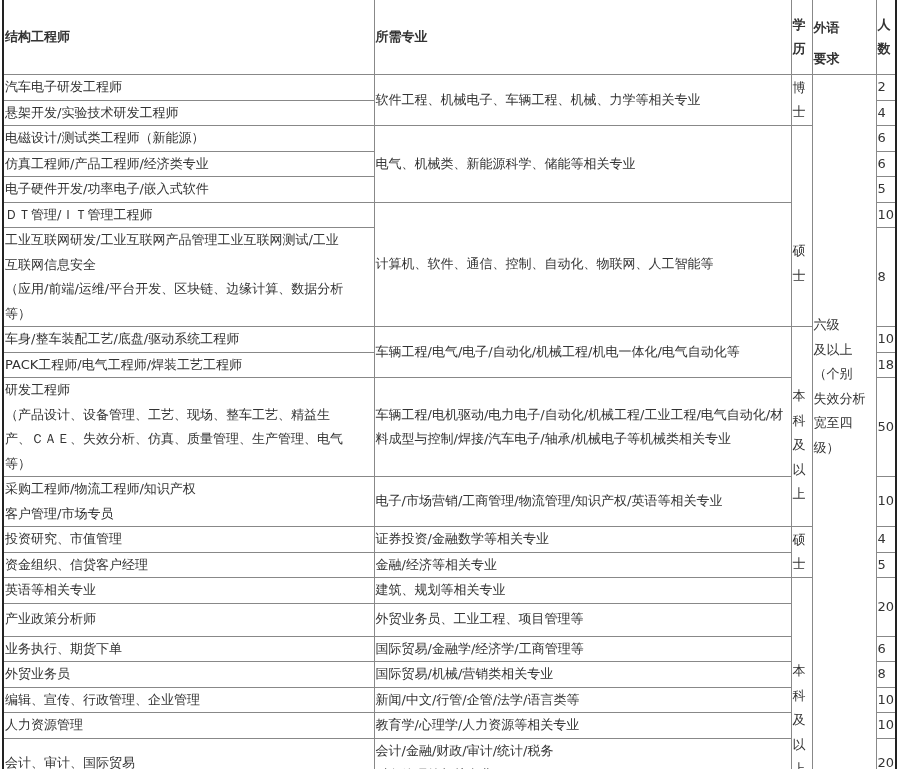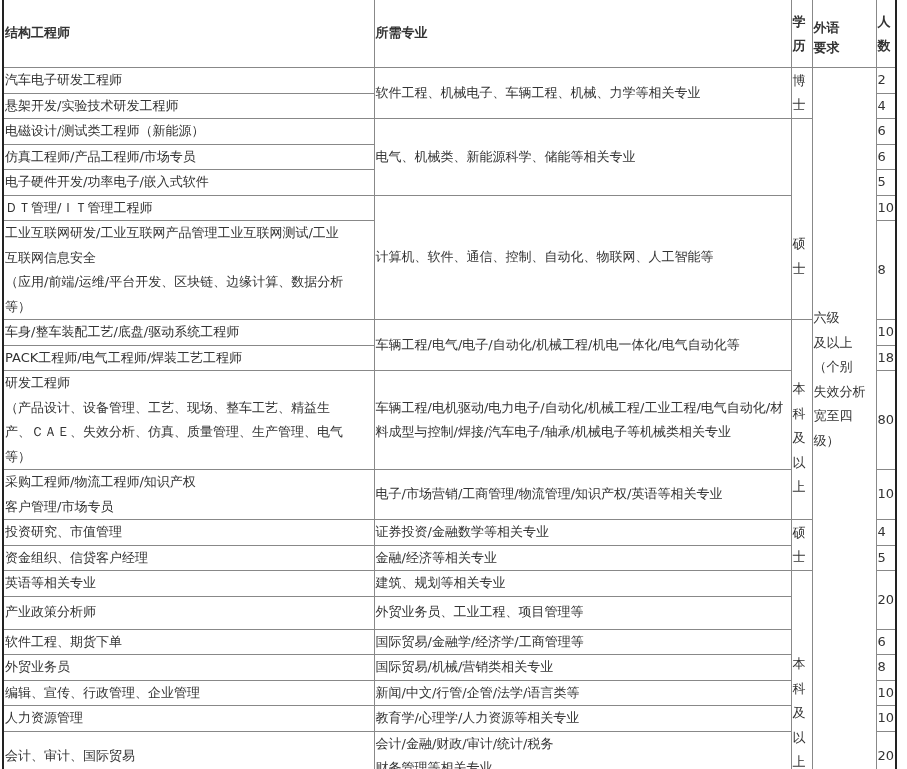--- a/index.html
+++ b/index.html
@@ -36,21 +36,21 @@
     <col style="width:417px">
     <col style="width:21px">
     <col style="width:64px">
     <col style="width:20px">
   </colgroup>
   <tbody>
     <tr class="header">
       <td>结构工程师</td>
       <td>所需专业</td>
       <td style="line-height:24px">学<br>历</td>
-      <td style="line-height:20px;vertical-align:top;padding-top:18px">外语<br>要求</td>
+      <td style="line-height:31px;vertical-align:top;padding-top:12px">外语<br>要求</td>
       <td style="line-height:24px">人<br>数</td>
     </tr>
 
     <tr style="height:25px">
       <td>汽车电子研发工程师</td>
       <td rowspan="2">软件工程、机械电子、车辆工程、机械、力学等相关专业</td>
       <td rowspan="2" class="vtext"><span>博</span><br><span>士</span></td>
       <td rowspan="21" class="lang" style="vertical-align:top;padding-top:238px;line-height:24.5px">
         <span>六级</span><br>
         <span>及以上</span><br>
@@ -68,21 +68,21 @@
     </tr>
 
     <tr style="height:25px">
       <td>电磁设计/测试类工程师（新能源）</td>
       <td rowspan="3">电气、机械类、新能源科学、储能等相关专业</td>
       <td rowspan="5" class="vtext" style="padding-top:75px"><span>硕</span><br><span>士</span></td>
       <td class="num">6</td>
     </tr>
 
     <tr style="height:25px">
-      <td>仿真工程师/产品工程师/市场专员</td>
+      <td>仿真工程师/产品工程师/经济类专业</td>
       <td class="num">6</td>
     </tr>
 
     <tr style="height:25px">
       <td>电子硬件开发/功率电子/嵌入式软件</td>
       <td class="num">5</td>
     </tr>
 
     <tr style="height:25px">
       <td>ＤＴ管理/ＩＴ管理工程师</td>
@@ -119,21 +119,21 @@
     </tr>
 
     <tr style="height:98px">
       <td>
         <span>研发工程师</span><br>
         <span>（产品设计、设备管理、工艺、现场、整车工艺、精益生</span><br>
         <span>产、ＣＡＥ、失效分析、仿真、质量管理、生产管理、电气</span><br>
         <span>等）</span>
       </td>
       <td>车辆工程/电机驱动/电力电子/自动化/机械工程/工业工程/电气自动化/材料成型与控制/焊接/汽车电子/轴承/机械电子等机械类相关专业</td>
-      <td class="num">80</td>
+      <td class="num">50</td>
     </tr>
 
     <tr style="height:49px">
       <td>
         <span>采购工程师/物流工程师/知识产权</span><br>
         <span>客户管理/市场专员</span>
       </td>
       <td>电子/市场营销/工商管理/物流管理/知识产权/英语等相关专业</td>
       <td class="num">10</td>
     </tr>
@@ -166,21 +166,21 @@
       </td>
       <td rowspan="2" class="num">20</td>
     </tr>
 
     <tr style="height:33px">
       <td>产业政策分析师</td>
       <td>外贸业务员、工业工程、项目管理等</td>
     </tr>
 
     <tr style="height:25px">
-      <td>软件工程、期货下单</td>
+      <td>业务执行、期货下单</td>
       <td>国际贸易/金融学/经济学/工商管理等</td>
       <td class="num">6</td>
     </tr>
 
     <tr style="height:25px">
       <td>外贸业务员</td>
       <td>国际贸易/机械/营销类相关专业</td>
       <td class="num">8</td>
     </tr>
 

